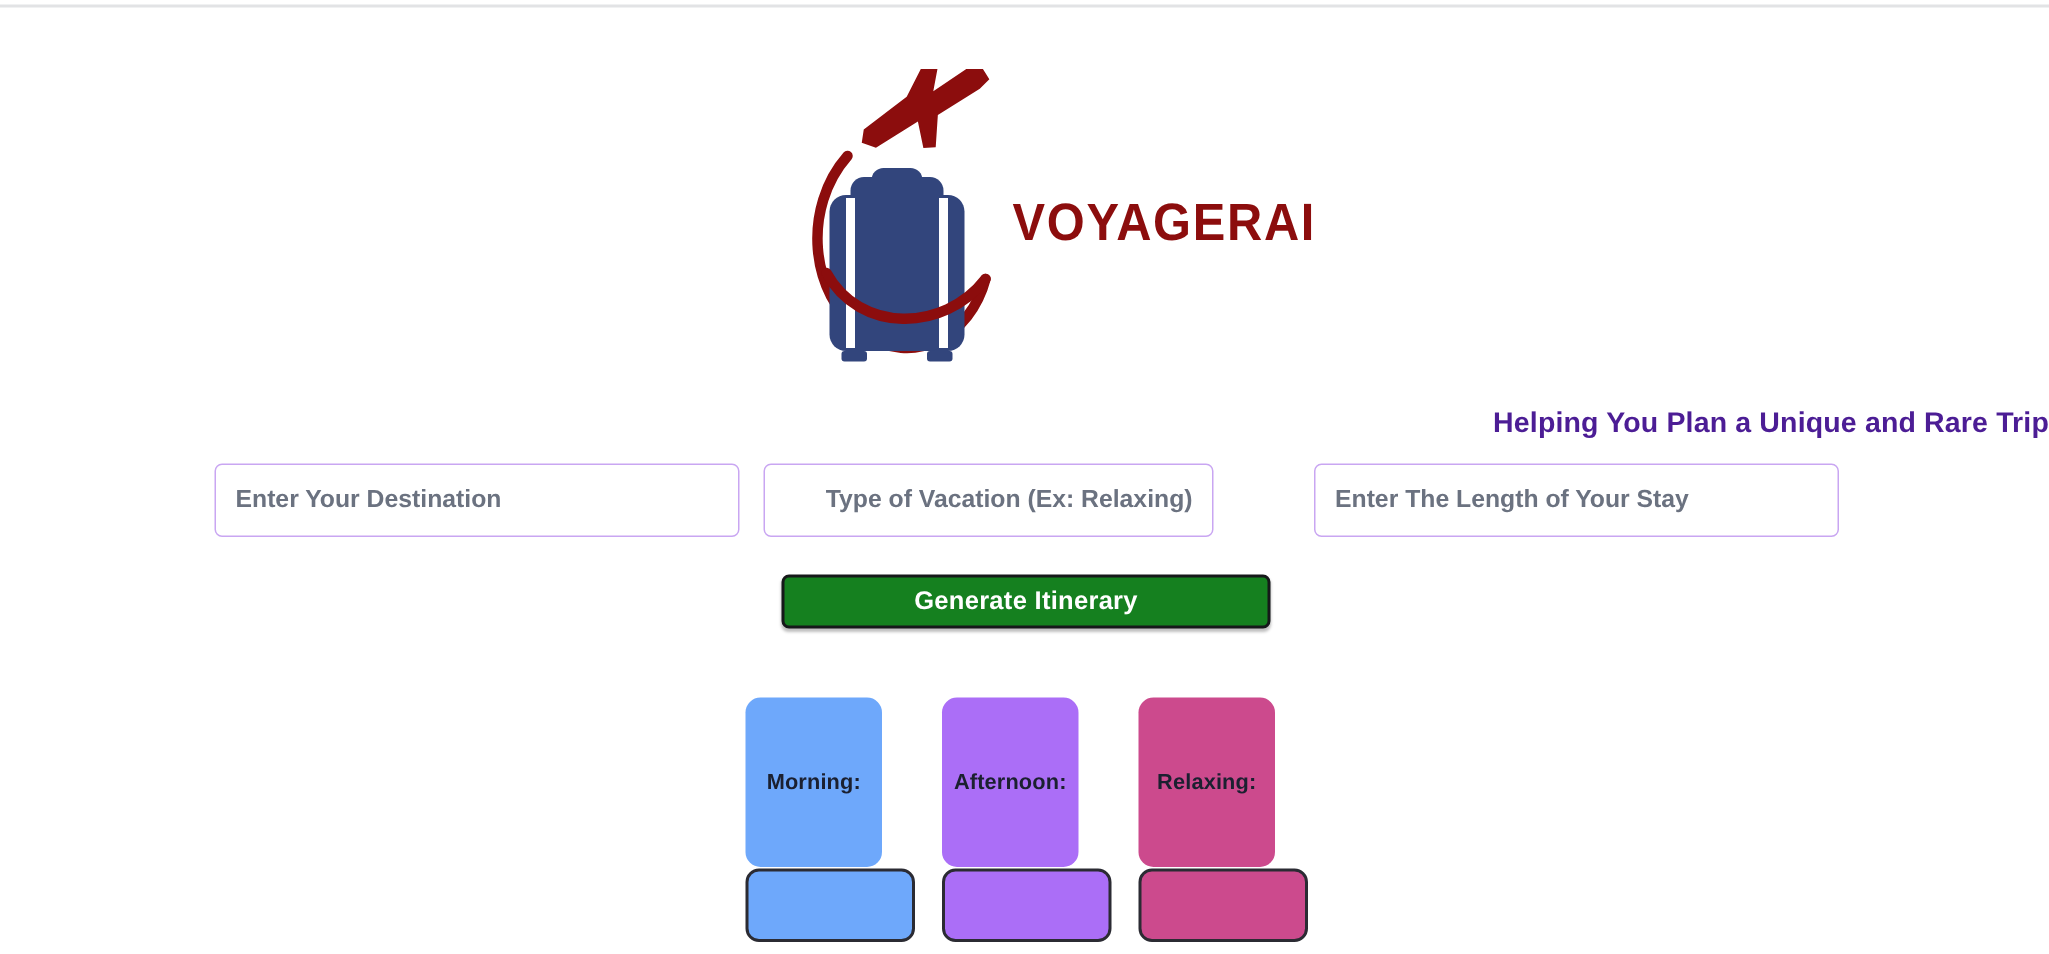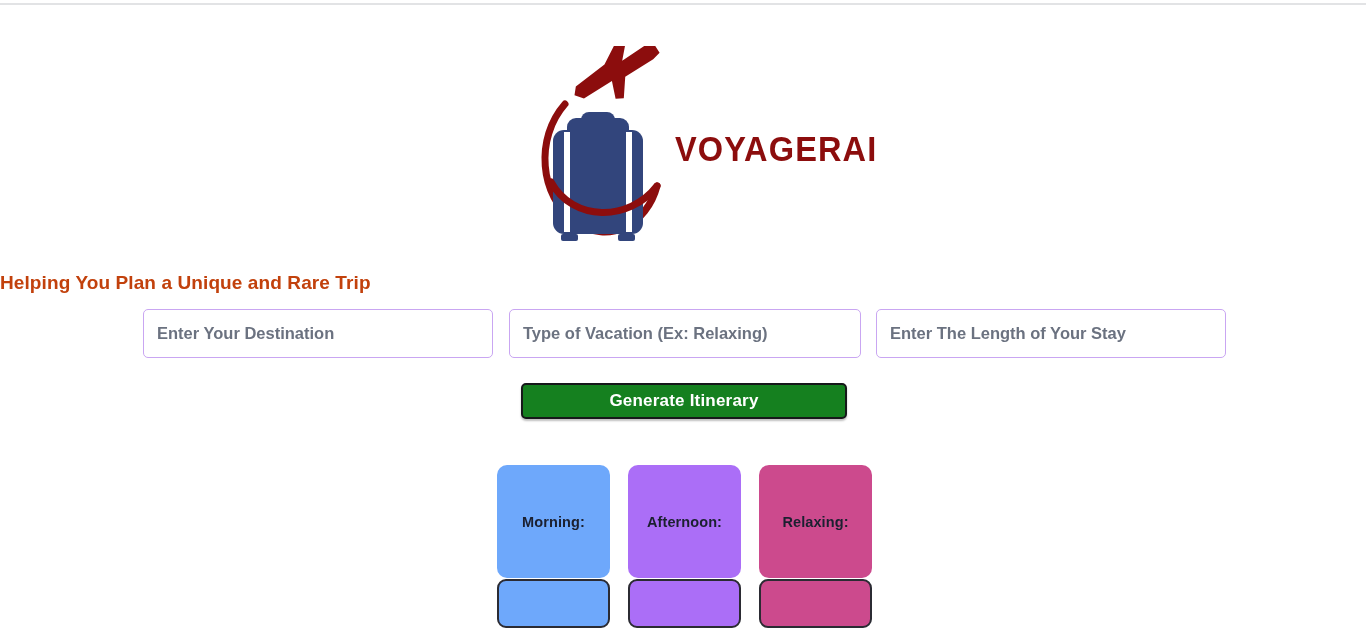--- a/index.html
+++ b/index.html
@@ -72,24 +72,24 @@
     position: relative;
     top: 0px;
   }
 
   
   .tagline {
     position: absolute;
     left: 0;
     top: 272px;
     width: 1366px;
-    text-align: left;
+    text-align: right;
     font-size: 19px;
     font-weight: 700;
-    color: #c2410c;
+    color: #4c1d95;
     letter-spacing: 0.1px;
   }
 
   
   .field {
     position: absolute;
     top: 309px;
     height: 49px;
     box-sizing: border-box;
     border: 1px solid #c9a6f2;
@@ -101,21 +101,21 @@
     color: #3b82f6;
     padding: 0 13px;
     outline: none;
   }
   .field::placeholder {
     color: #6b7280;
     font-weight: 700;
     opacity: 1;
   }
   #field-destination { left: 143px; width: 350px; }
-  #field-vacation-type { left: 509px; width: 352px; }
+  #field-vacation-type { left: 509px; width: 300px; text-align: right; }
   #field-length { left: 876px; width: 350px; }
 
   
   .generate-btn {
     position: absolute;
     left: 521px;
     top: 383px;
     width: 326px;
     height: 36px;
     box-sizing: border-box;
@@ -142,21 +142,21 @@
   .card-col {
     position: absolute;
     top: 0;
     width: 113px;
   }
   .card-col.col-0 { left: 0px; }
   .card-col.col-1 { left: 131px; }
   .card-col.col-2 { left: 262px; }
 
   .card-panel {
-    width: 113px;
+    width: 91px;
     height: 113px;
     border-radius: 10px;
     display: flex;
     align-items: center;
     justify-content: center;
     box-sizing: border-box;
   }
   .card-label {
     font-family: "Liberation Sans", sans-serif;
     font-size: 14.5px;

